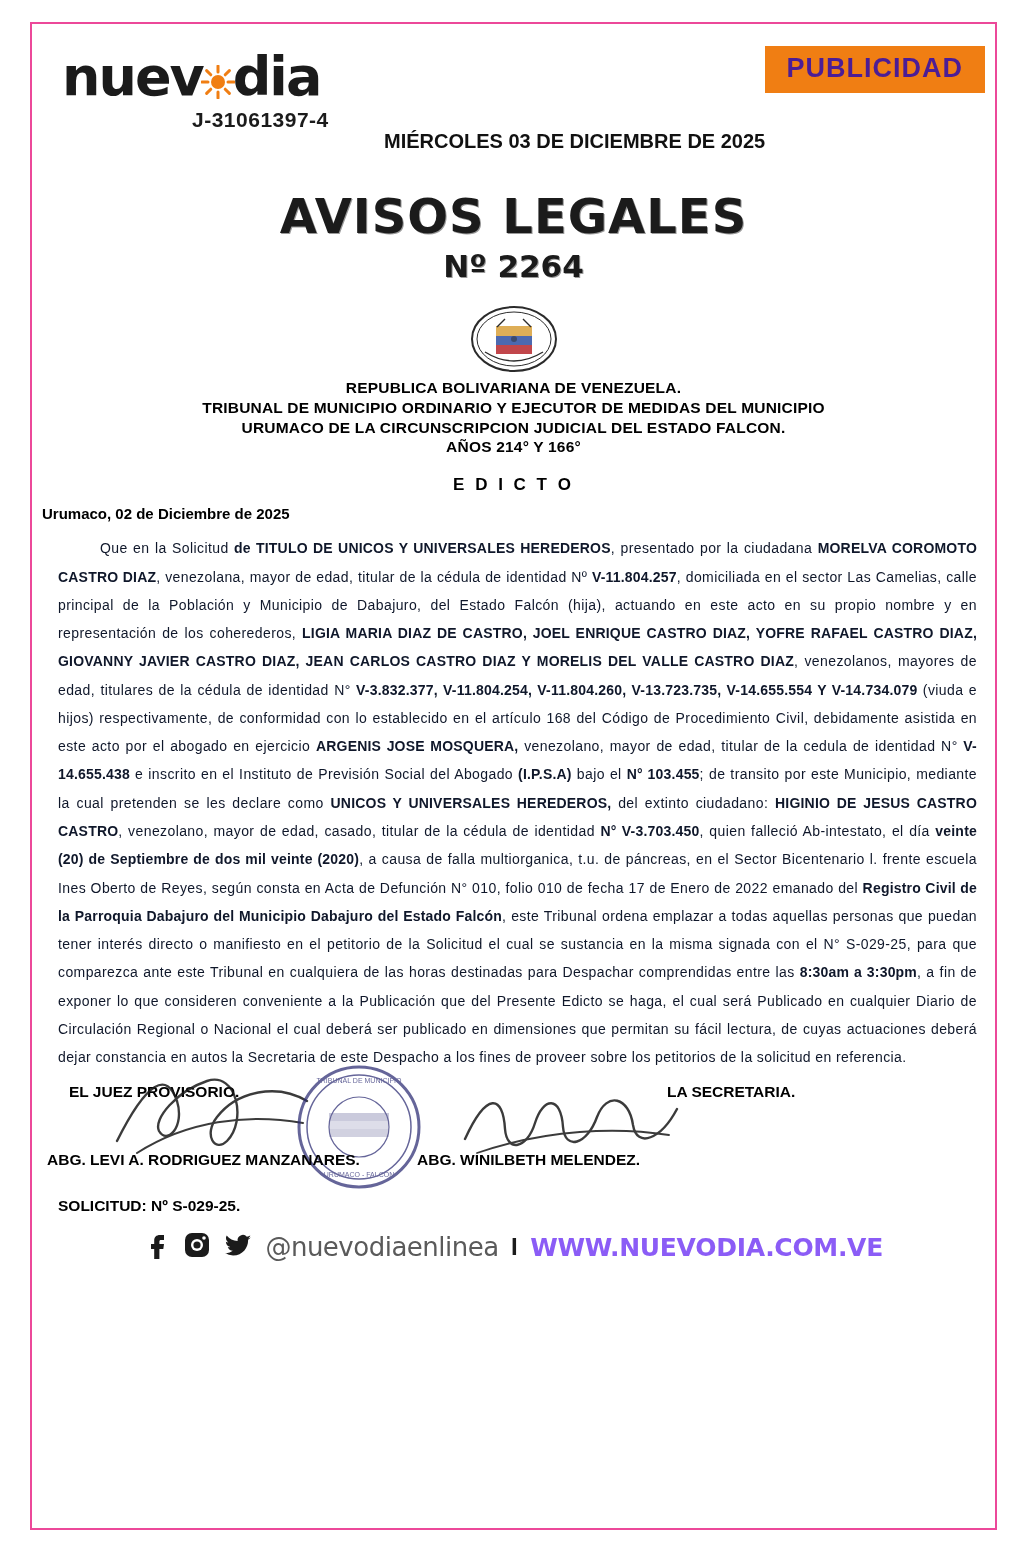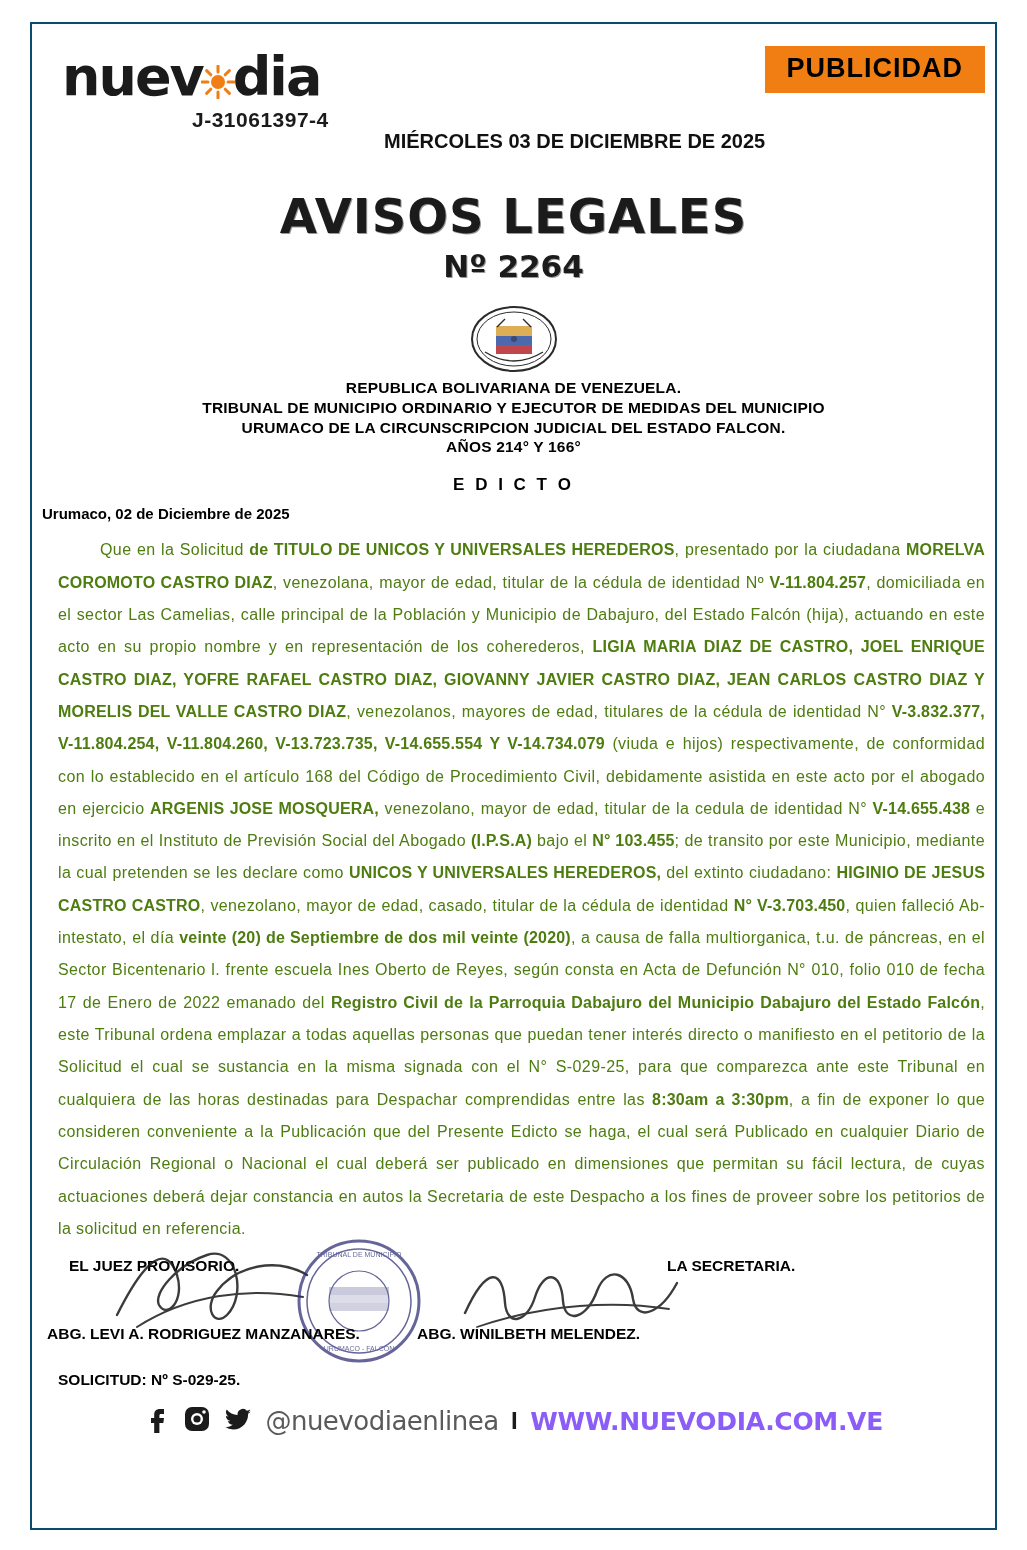--- a/index.html
+++ b/index.html
@@ -14,21 +14,21 @@
     color: #000000;
     position: relative;
     overflow: hidden;
   }
   .page {
     position: absolute;
     left: 30px;
     top: 22px;
     width: 967px;
     height: 1508px;
-    border: 2px solid #0c4a6e;
+    border: 2px solid #ec4899;
     background: #ffffff;
     box-sizing: border-box;
   }
   .inner {
     position: absolute;
     left: 10px;
     top: 8px;
     right: 10px;
     bottom: 8px;
   }
@@ -69,21 +69,21 @@
     font-size: 21px;
     font-weight: bold;
     color: #1b1b1b;
     letter-spacing: 0.5px;
   }
   .pub-badge {
     position: absolute;
     right: 0px;
     top: 14px;
     background: #f07e13;
-    color: #000000;
+    color: #4c1d95;
     font-family: "Liberation Sans", sans-serif;
     font-weight: bold;
     font-size: 27px;
     letter-spacing: 1px;
     padding: 7px 22px 9px 22px;
   }
   .date-line {
     position: absolute;
     left: 342px;
     top: 98px;
@@ -146,26 +146,26 @@
   .se-hace-saber {
     text-align: center;
     font-weight: bold;
     font-size: 15.5px;
     text-decoration: underline;
     margin-top: 12px;
   }
 
   
   .body-text {
-    margin: 12px 0 0 16px;
-    font-size: 16px;
+    margin: 12px 8px 0 16px;
+    font-size: 14px;
     line-height: 2.02;
     text-align: justify;
     letter-spacing: 0.4px;
-    color: #4d7c0f;
+    color: #0f172a;
   }
   .body-text .indent { padding-left: 42px; }
   .body-text b { font-weight: bold; letter-spacing: 0.2px; }
 
   
   .sig-area {
     position: relative;
     margin: 8px 16px 0 5px;
     height: 108px;
   }

